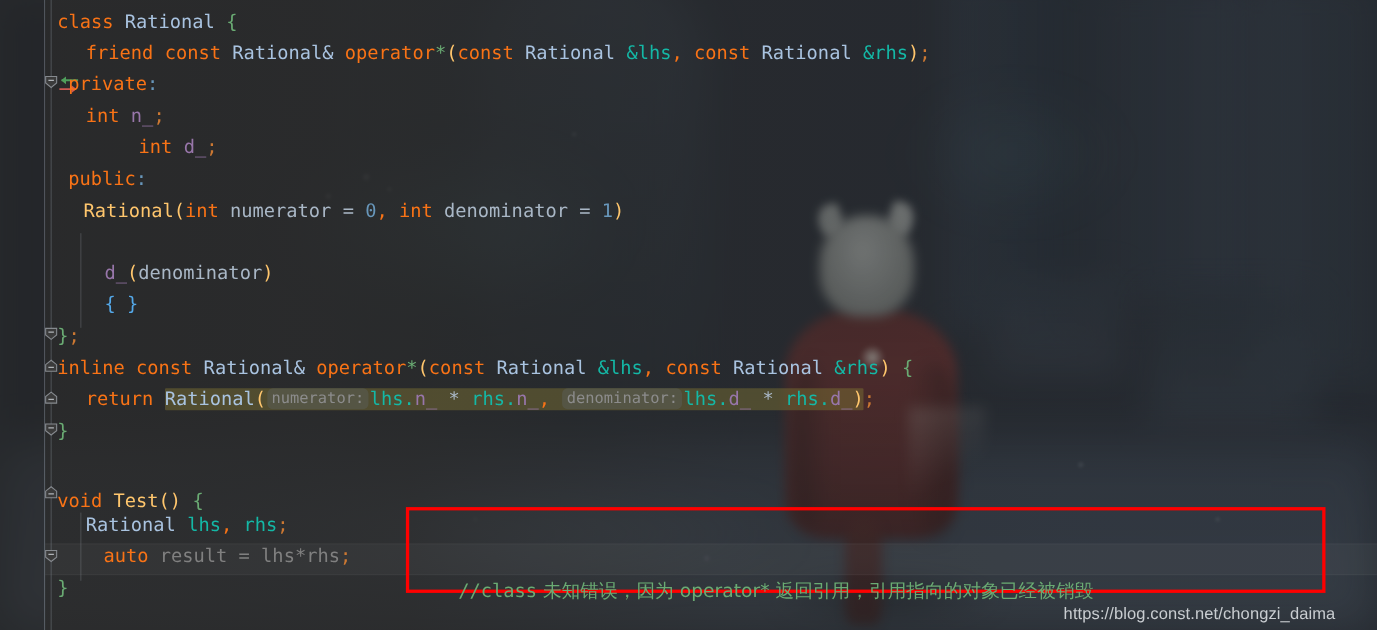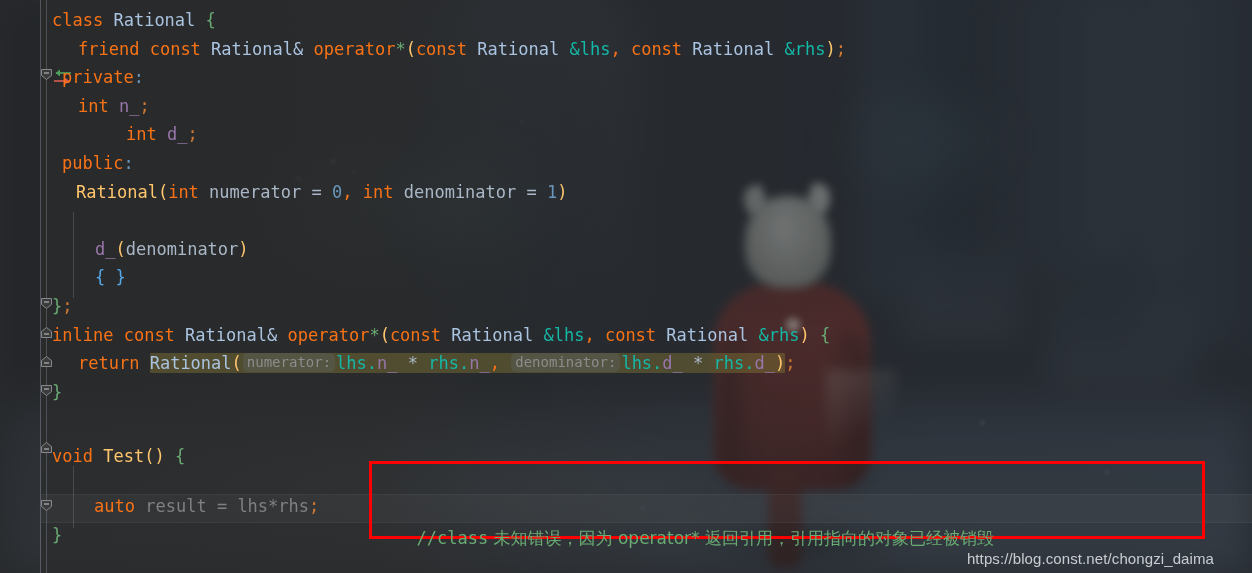--- a/index.html
+++ b/index.html
@@ -491,20 +491,21 @@
     
     <div class="line" style="top:377.8px;"><span class="brc2">}</span></div>
 
     
     <div class="line" style="top:406.4px;"> </div>
 
     
     <div class="line" style="top:442px;"><span class="kw">void</span> <span class="fn">Test</span><span class="brc">()</span> <span class="brc2">{</span></div>
 
     
+    <div class="line" style="top:463.6px;left:78px;"><span class="type">Rational</span> <span class="id">lhs</span><span class="kw">,</span> <span class="id">rhs</span><span class="semi">;</span></div>
 
     
     <div class="line" style="top:492.2px;left:94px;"><span class="kw">auto</span> <span class="unused">result</span> <span class="unused">=</span> <span class="unused">lhs*rhs</span><span class="semi">;</span></div>
 
     
     <div class="line" style="top:520.8px;"><span class="brc2">}</span></div>
   </div>
 </div>
 
 <div id="red-box"></div>

